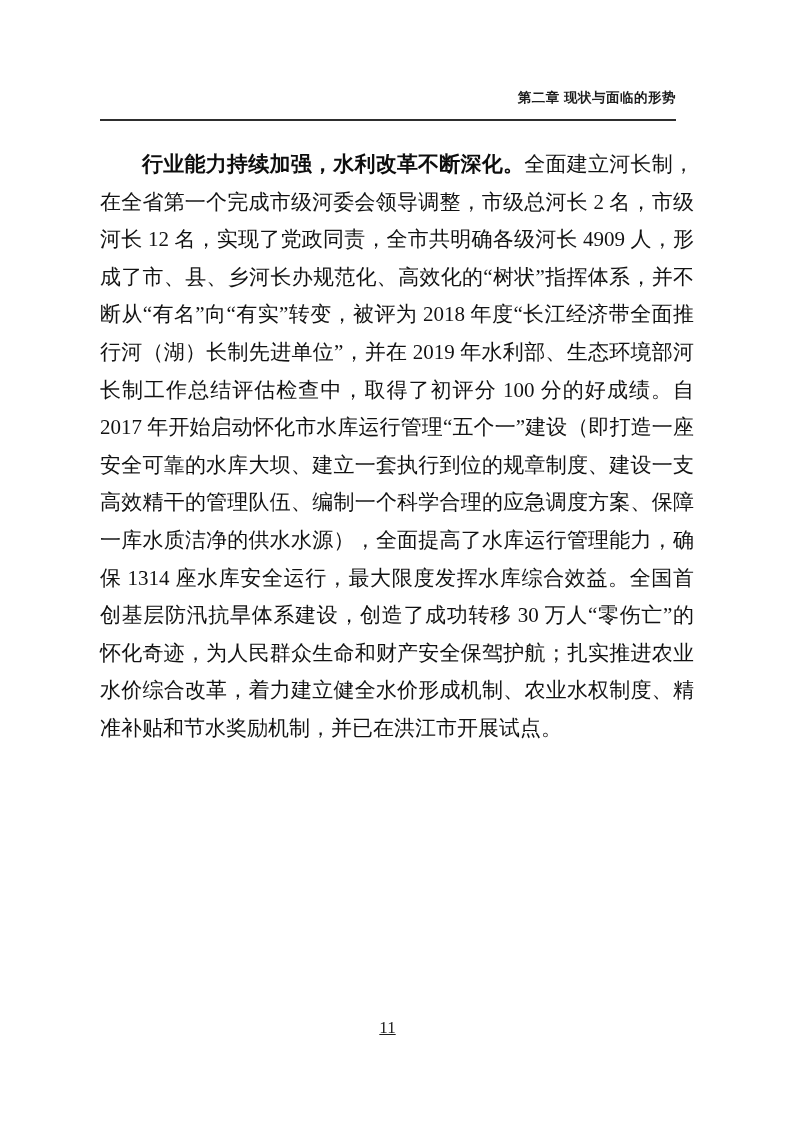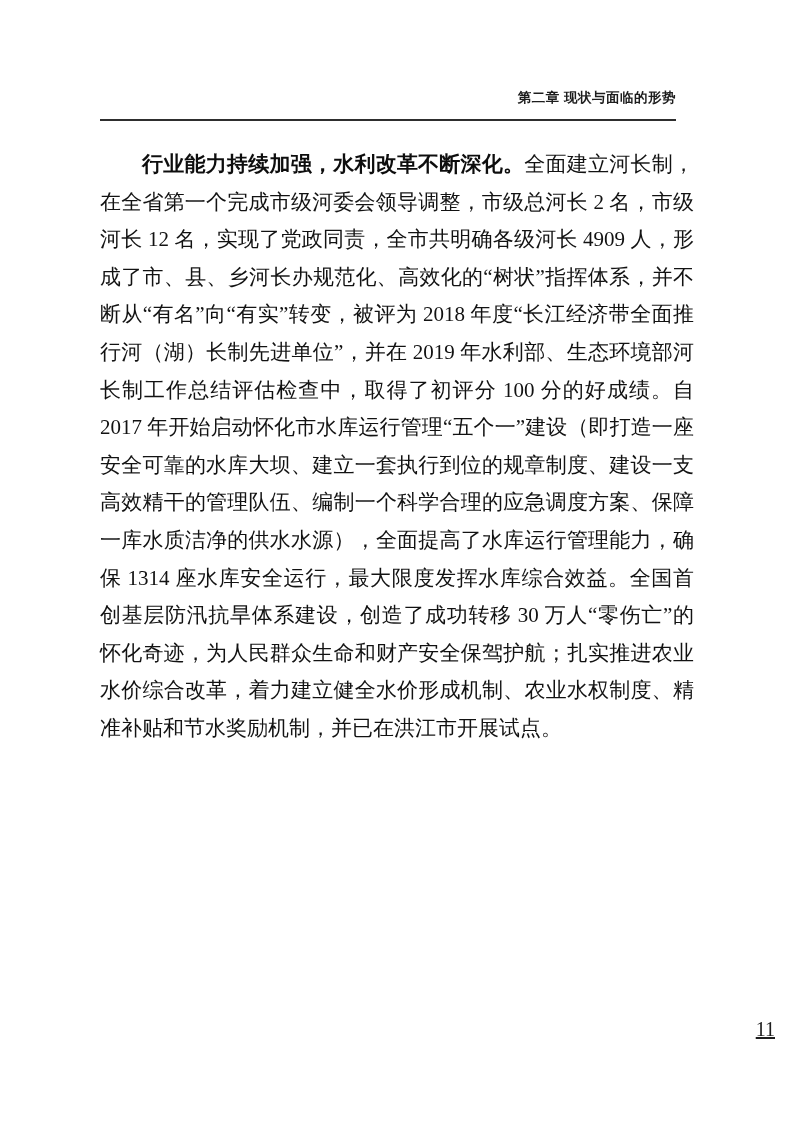--- a/index.html
+++ b/index.html
@@ -54,22 +54,22 @@
   }
   .para-lead {
     font-weight: 700;
     color: #0d0d0d;
   }
   .page-footer {
     position: absolute;
     top: 1018px;
     left: 0;
     width: 100%;
-    text-align: right;
-    font-size: 20px;
+    text-align: center;
+    font-size: 17px;
     color: #1d1d1d;
     font-family: "Liberation Serif", "DejaVu Serif", serif;
     text-decoration: underline;
   }
 </style>
 </head>
 <body>
 
 <div class="page">
 

